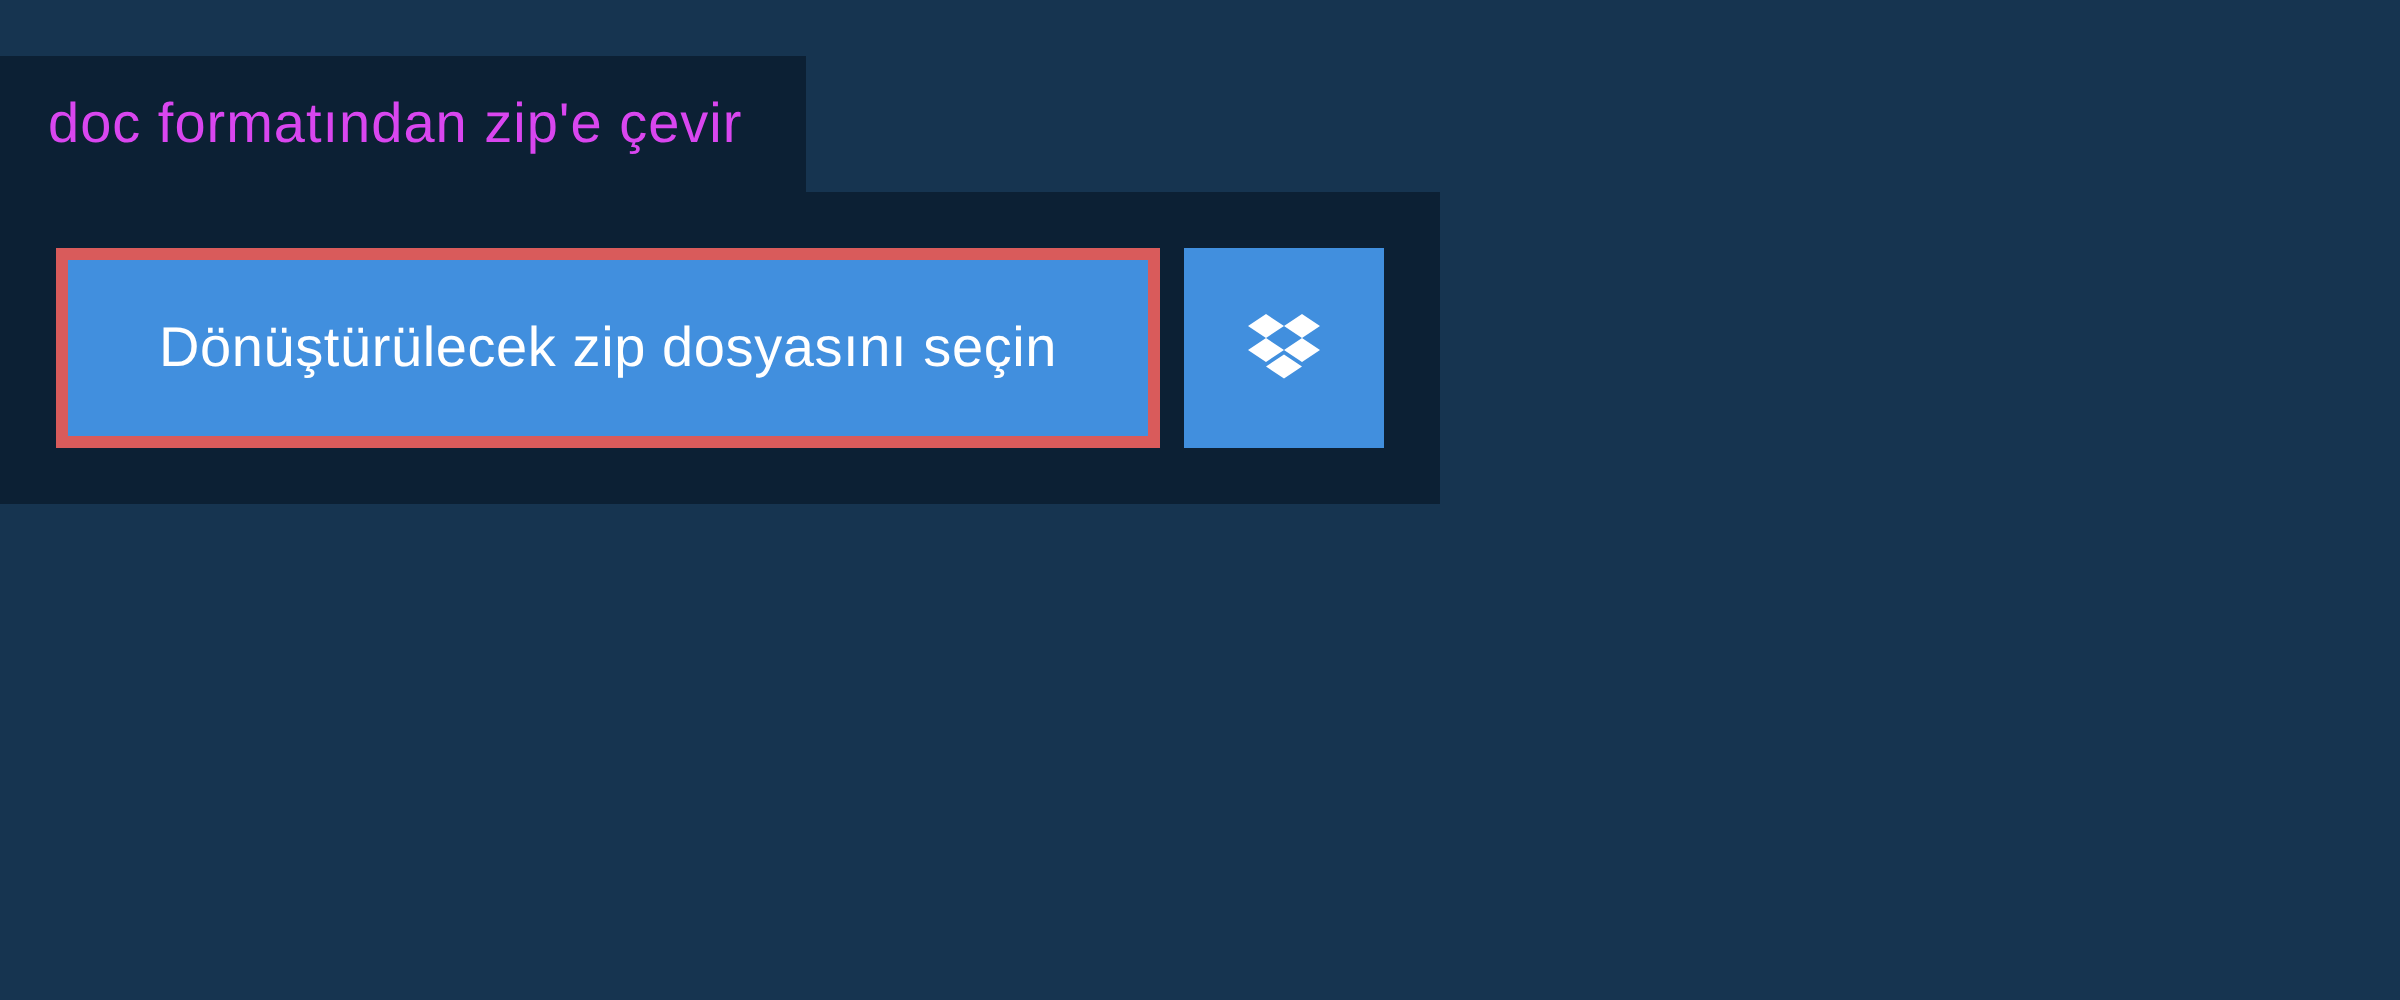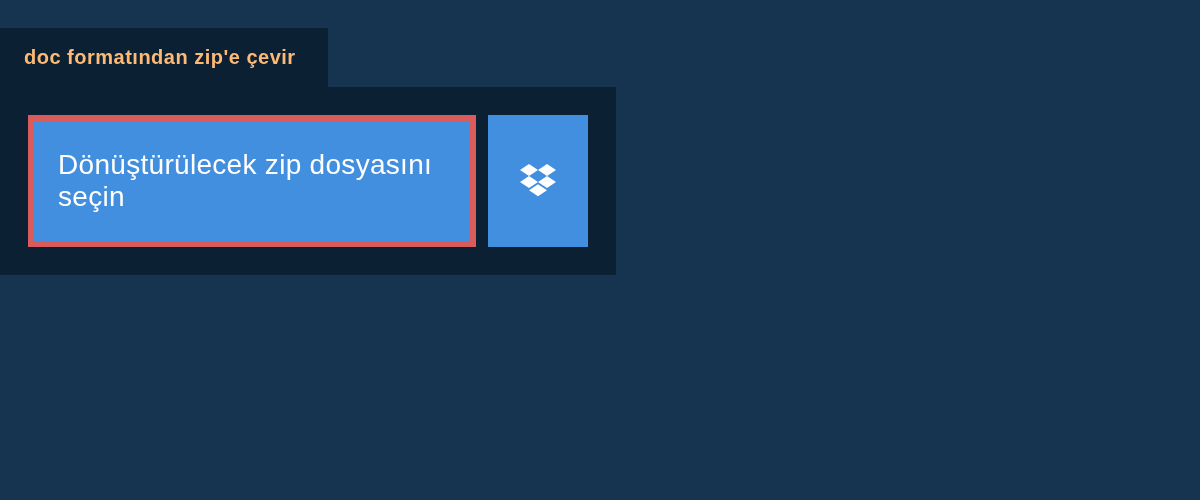--- a/index.html
+++ b/index.html
@@ -15,30 +15,30 @@
       overflow: hidden;
     }
     .header-tab {
       background: #0c2034;
       display: inline-block;
       padding: 18px 32px 18px 24px;
       margin-top: 28px;
       margin-left: 0;
     }
     .header-tab-text {
-      color: #fdba74;
-      font-size: 20px;
-      font-weight: 700;
+      color: #d946ef;
+      font-size: 28px;
+      font-weight: 400;
       letter-spacing: 0.5px;
     }
     .main-panel {
       background: #0c2034;
       margin-top: 0;
       padding: 28px 28px 28px 28px;
-      width: 616px;
+      width: 720px;
     }
     .button-row {
       display: flex;
       gap: 12px;
     }
     .select-button {
       background: #418fde;
       border: 6px solid #d95b5b;
       flex: 1;
       display: flex;

